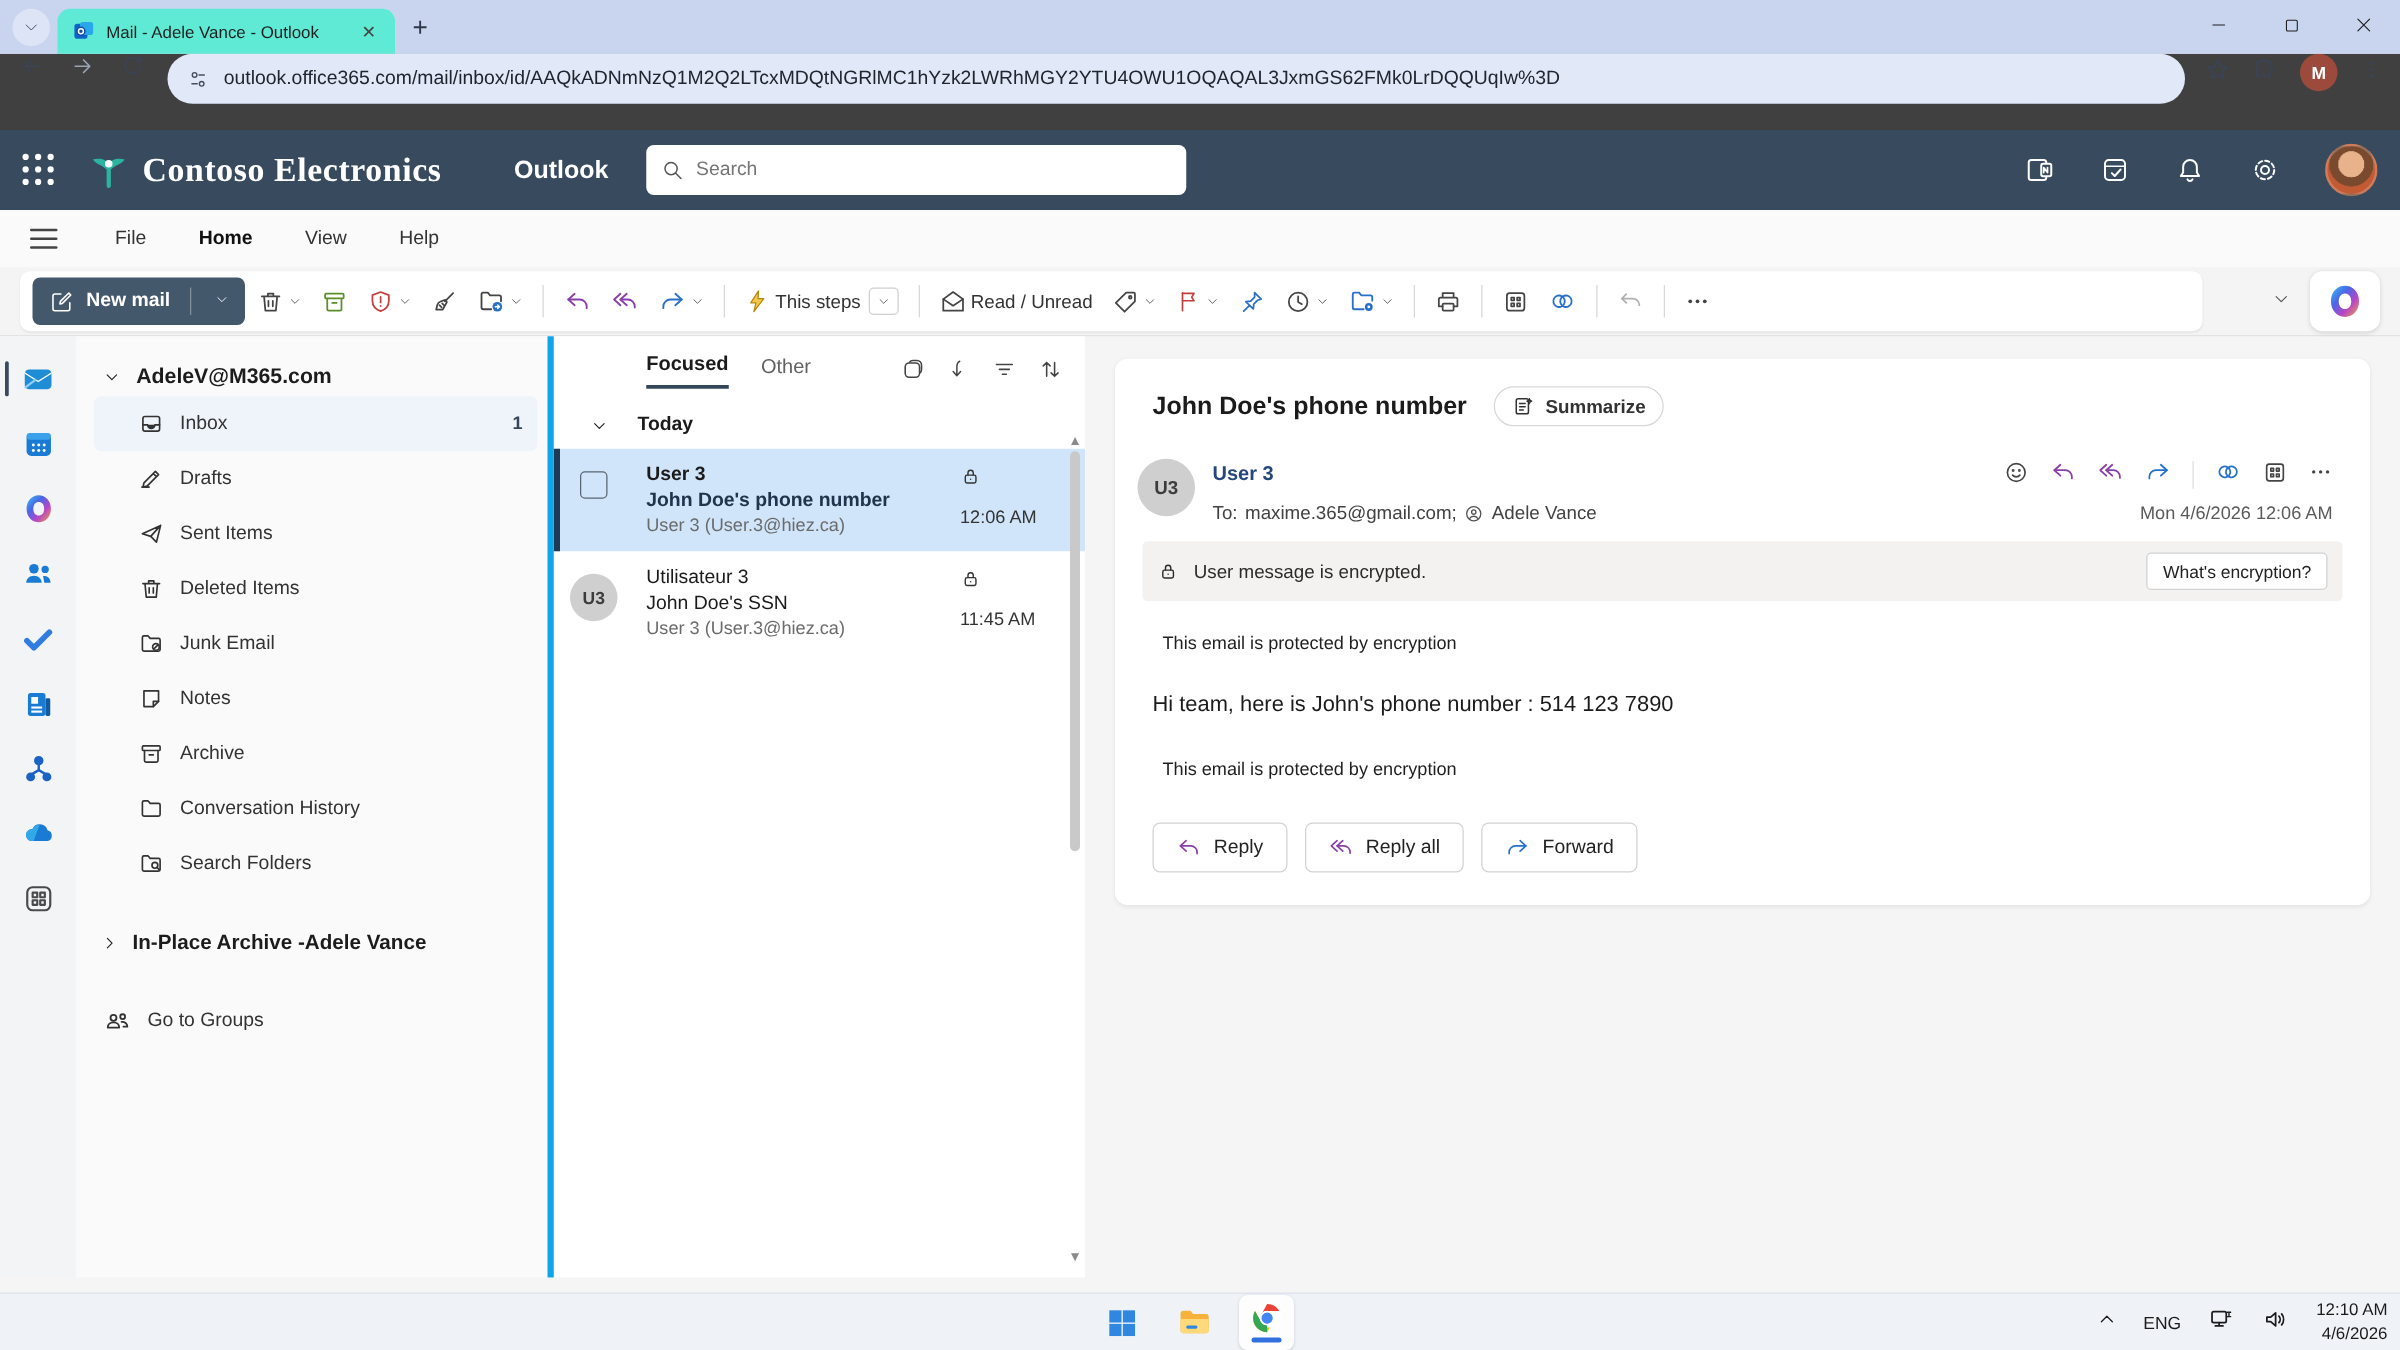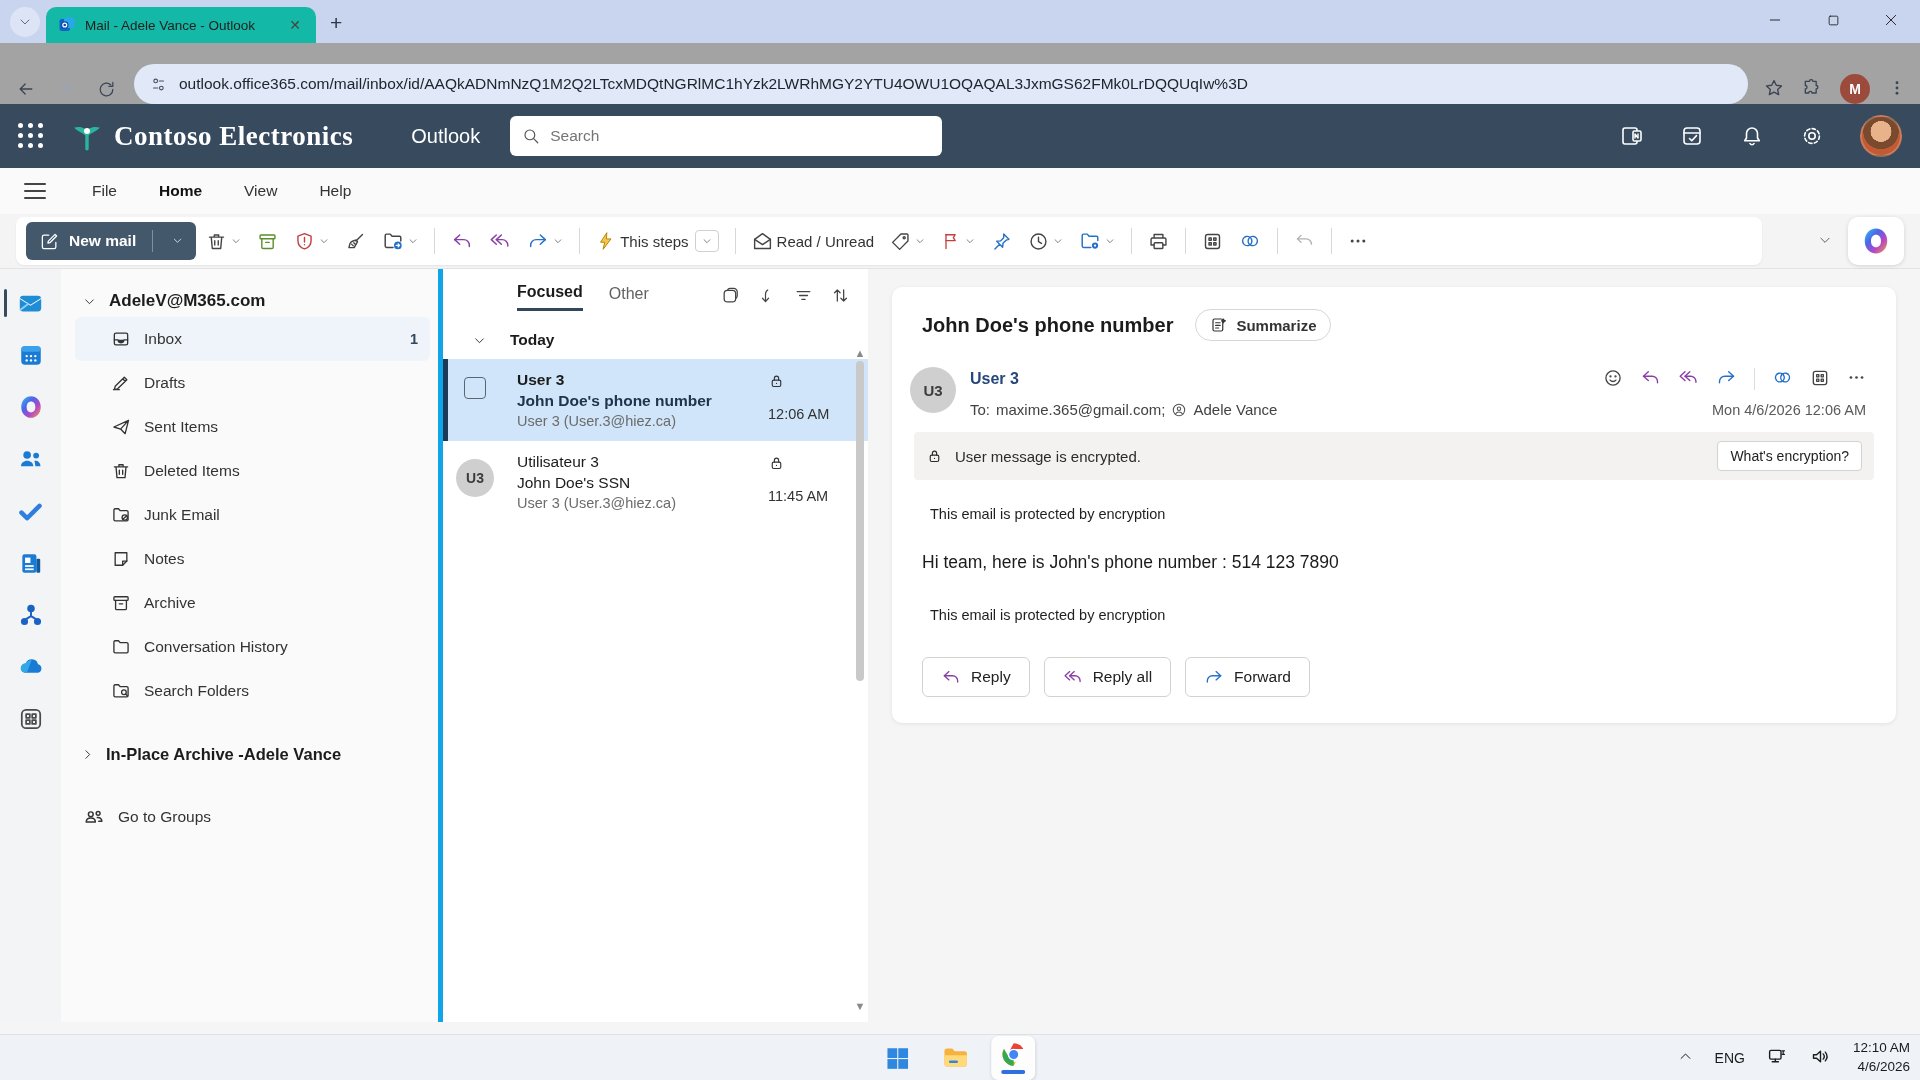--- a/index.html
+++ b/index.html
@@ -3,41 +3,41 @@
 <meta charset="utf-8">
 <style>
   * { margin:0; padding:0; box-sizing:border-box; }
   html,body { width:1920px; height:1080px; overflow:hidden; }
   body { font-family:"Liberation Sans", sans-serif; font-size:15px; color:#242424; }
   .screen { position:relative; width:1920px; height:1080px; background:#f5f5f5; }
 
   
   .tabstrip { height:43px; background:#c9d5ef; display:flex; align-items:flex-end; padding-left:10px; position:relative; }
   .tab-search-btn { width:30px; height:30px; border-radius:50%; background:#dce4f6; display:flex; align-items:center; justify-content:center; margin:0 6px 6px 0; color:#40506b; font-size:13px; }
-  .tab { display:flex; align-items:center; gap:9px; background:#14b8a6; border-radius:10px 10px 0 0; height:36px; padding:0 12px 0 12px; width:270px; }
+  .tab { display:flex; align-items:center; gap:9px; background:#5eead4; border-radius:10px 10px 0 0; height:36px; padding:0 12px 0 12px; width:270px; }
   .tab-title { font-size:13.5px; color:#1f1f1f; white-space:nowrap; overflow:hidden; flex:1; }
   .tab-close { color:#444; font-size:14px; padding:0 3px; }
   .newtab-btn { font-size:21px; color:#2f3747; margin:0 0 8px 14px; }
   .win-controls { position:absolute; right:0; top:0; height:40px; display:flex; }
   .win-controls > div { width:58px; display:flex; align-items:center; justify-content:center; color:#1e1e1e; }
-  .urlrow { height:61px; background:#a3a3a3; display:flex; align-items:flex-end; padding:0 14px; gap:16px; }
+  .urlrow { height:61px; background:#404040; display:flex; align-items:flex-start; padding:0 14px; gap:16px; }
   .nav-ic { color:#3a4456; font-size:19px; width:24px; text-align:center; }
   .nav-ic.dim { color:#9aa4b5; }
   .urlpill { flex:1; height:40px; background:#e1e9f9; border-radius:20px; display:flex; align-items:center; padding:0 16px; gap:12px; overflow:hidden; }
   .url-text { font-size:15.5px; color:#20262f; white-space:nowrap; overflow:hidden; }
   .url-right { display:flex; align-items:center; gap:18px; }
   .browser-avatar { width:30px; height:30px; border-radius:50%; background:#9c4a3c; color:#fff; display:flex; align-items:center; justify-content:center; font-size:14px; font-weight:bold; }
 
   
   .o-header { height:64px; background:#374a5e; display:flex; align-items:center; padding:17px 18px; color:#fff; }
   .waffle { width:26px; height:26px; display:grid; grid-template-columns:repeat(3,1fr); gap:4px; margin-right:26px; }
   .waffle i { width:5px; height:5px; background:#fff; border-radius:50%; }
   .brand { display:flex; align-items:center; gap:10px; margin-right:58px; }
   .brand-name { font-family:"Liberation Serif", serif; font-weight:bold; font-size:27px; letter-spacing:.5px; }
-  .app-name { font-size:20px; font-weight:normal; margin-right:30px; }
+  .app-name { font-size:20px; font-weight:bold; margin-right:30px; }
   .o-search { width:432px; height:40px; background:#fff; border-radius:6px; display:flex; align-items:center; padding:0 12px; gap:10px; }
   .o-search input { border:none; outline:none; font-size:15.5px; flex:1; background:transparent; color:#333; }
   .o-head-right { margin-left:auto; display:flex; align-items:center; gap:36px; }
   .o-head-ic { color:#fff; display:flex; }
   .head-avatar { width:42px; height:42px; border-radius:50%; background:radial-gradient(circle at 50% 38%, #e8b28a 0 34%, #7a4a2e 35% 58%, #c25b33 59%); border:2px solid #fff3; }
 
   
   .menubar { height:46px; background:#fafafa; display:flex; align-items:center; gap:34px; padding:0 24px; }
   .hamburger { display:flex; flex-direction:column; gap:5px; width:22px; margin-right:8px; }
   .hamburger i { height:2px; background:#444; border-radius:2px; }

